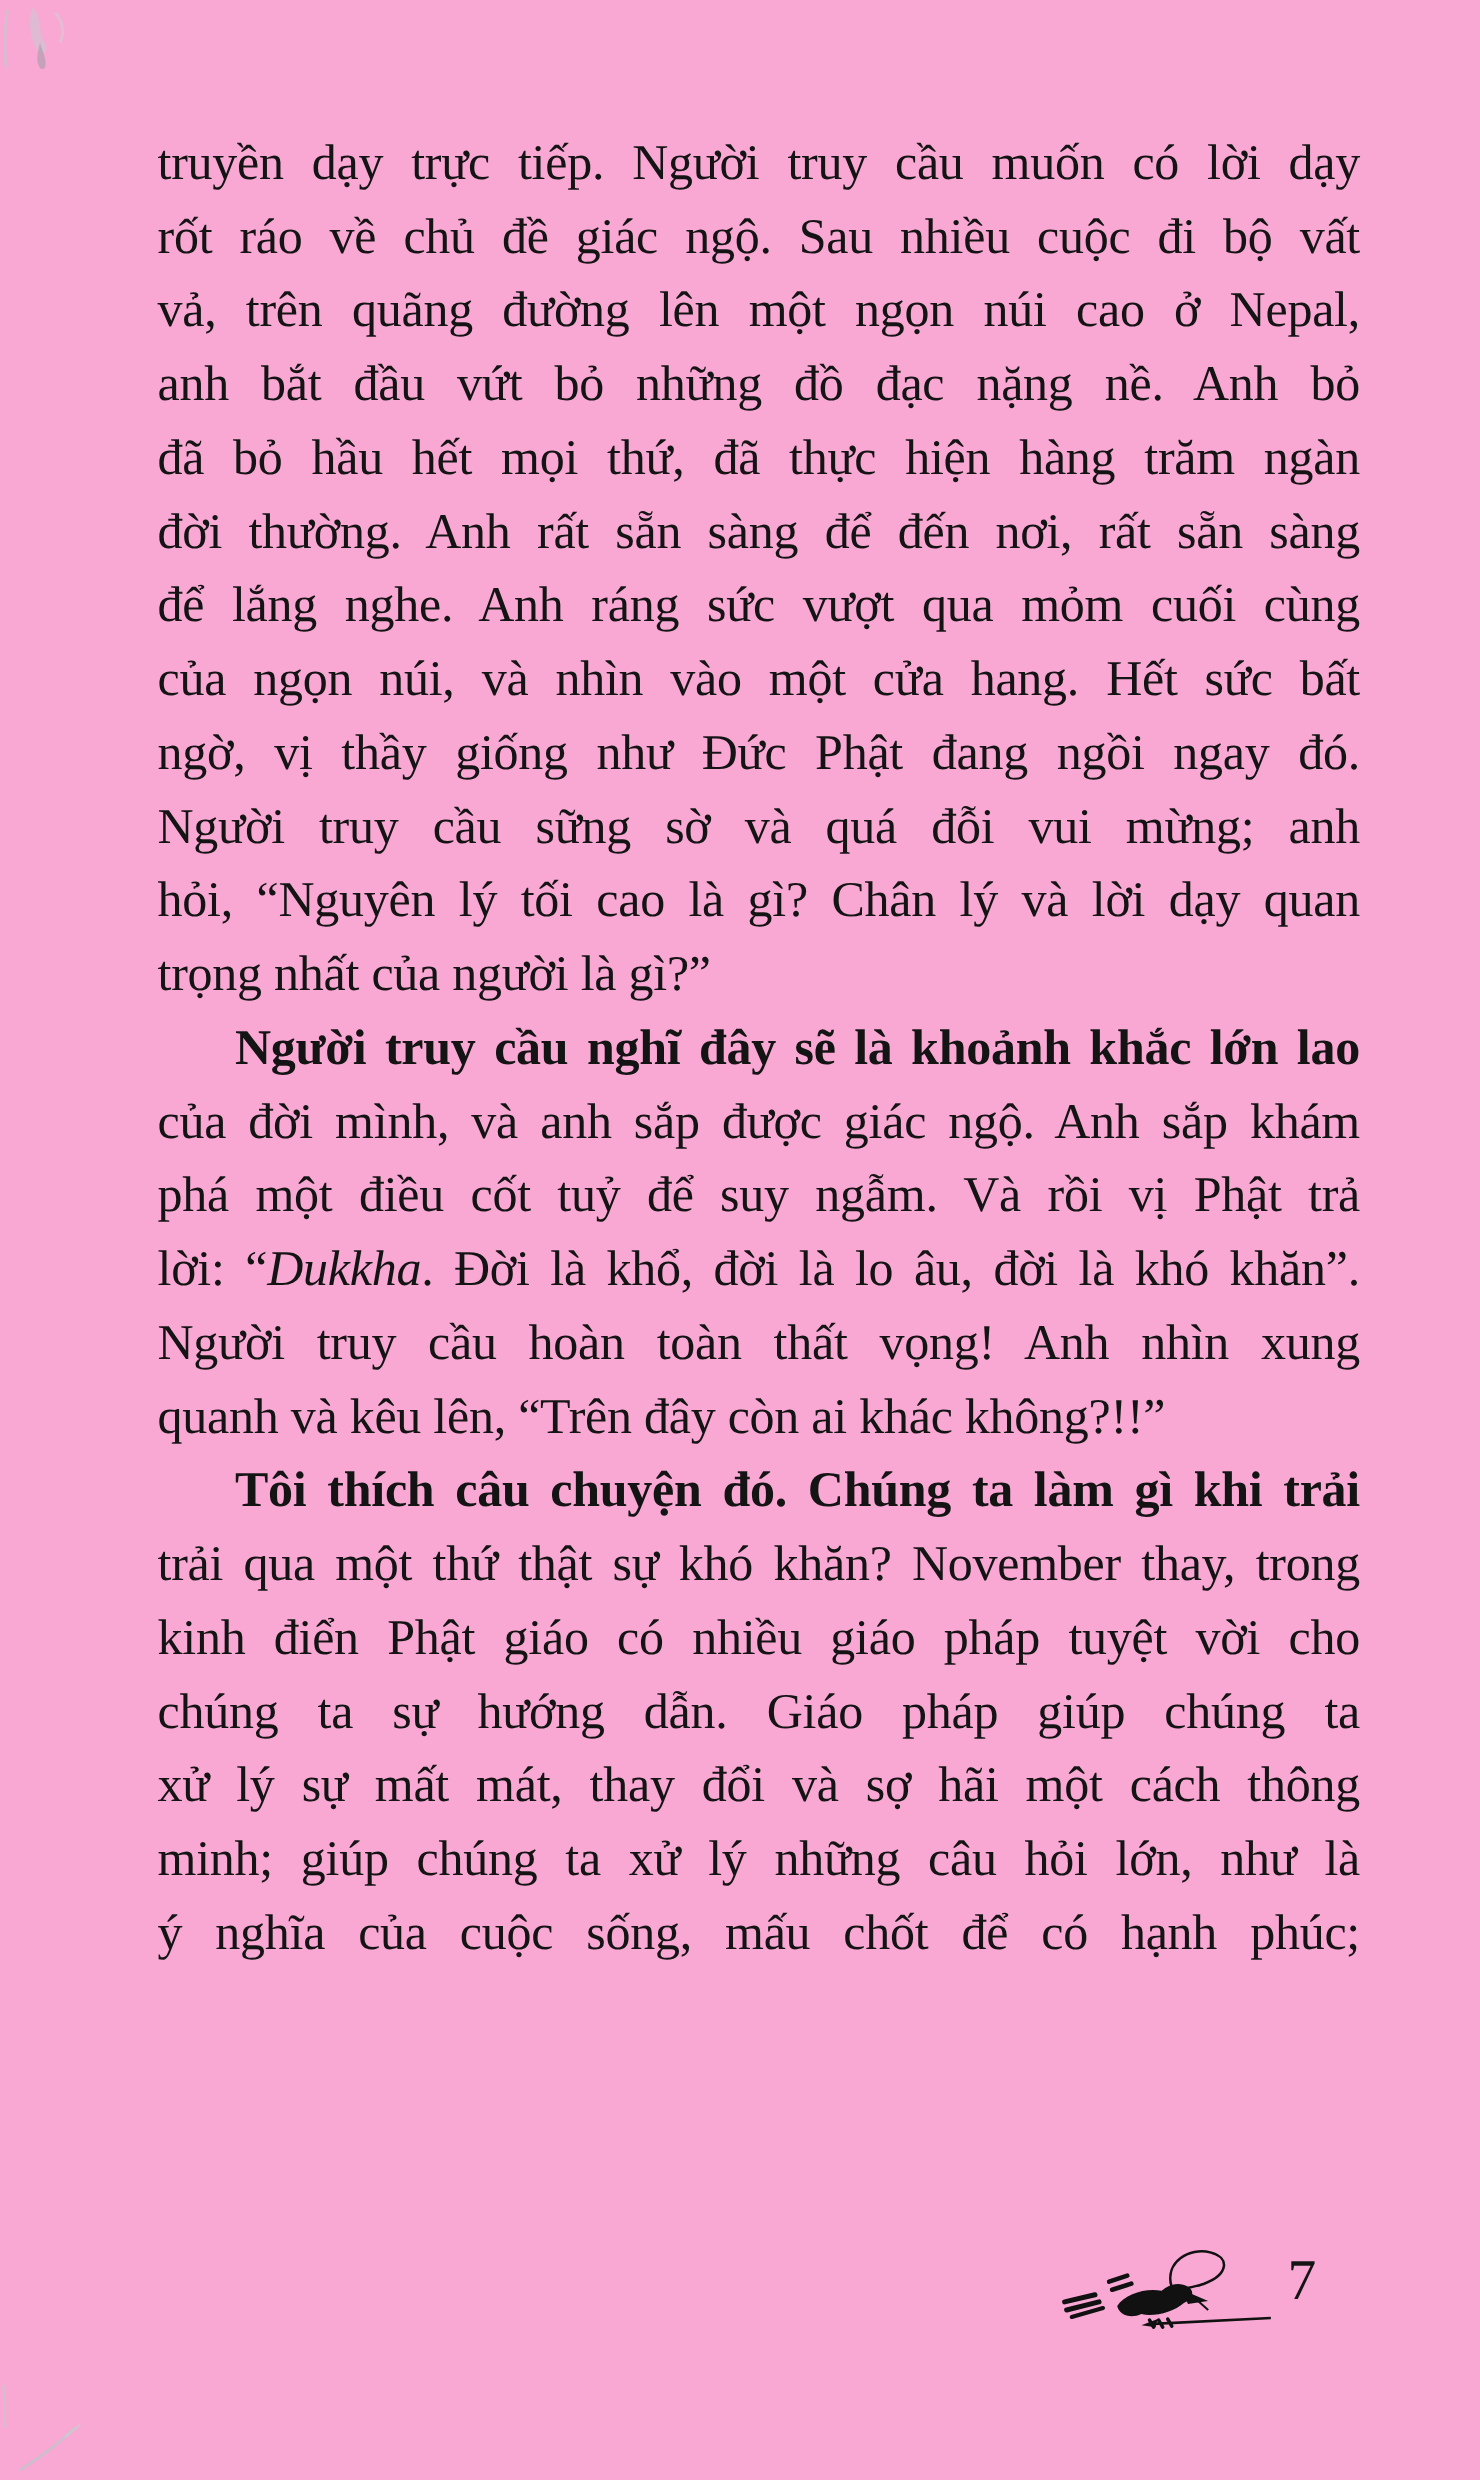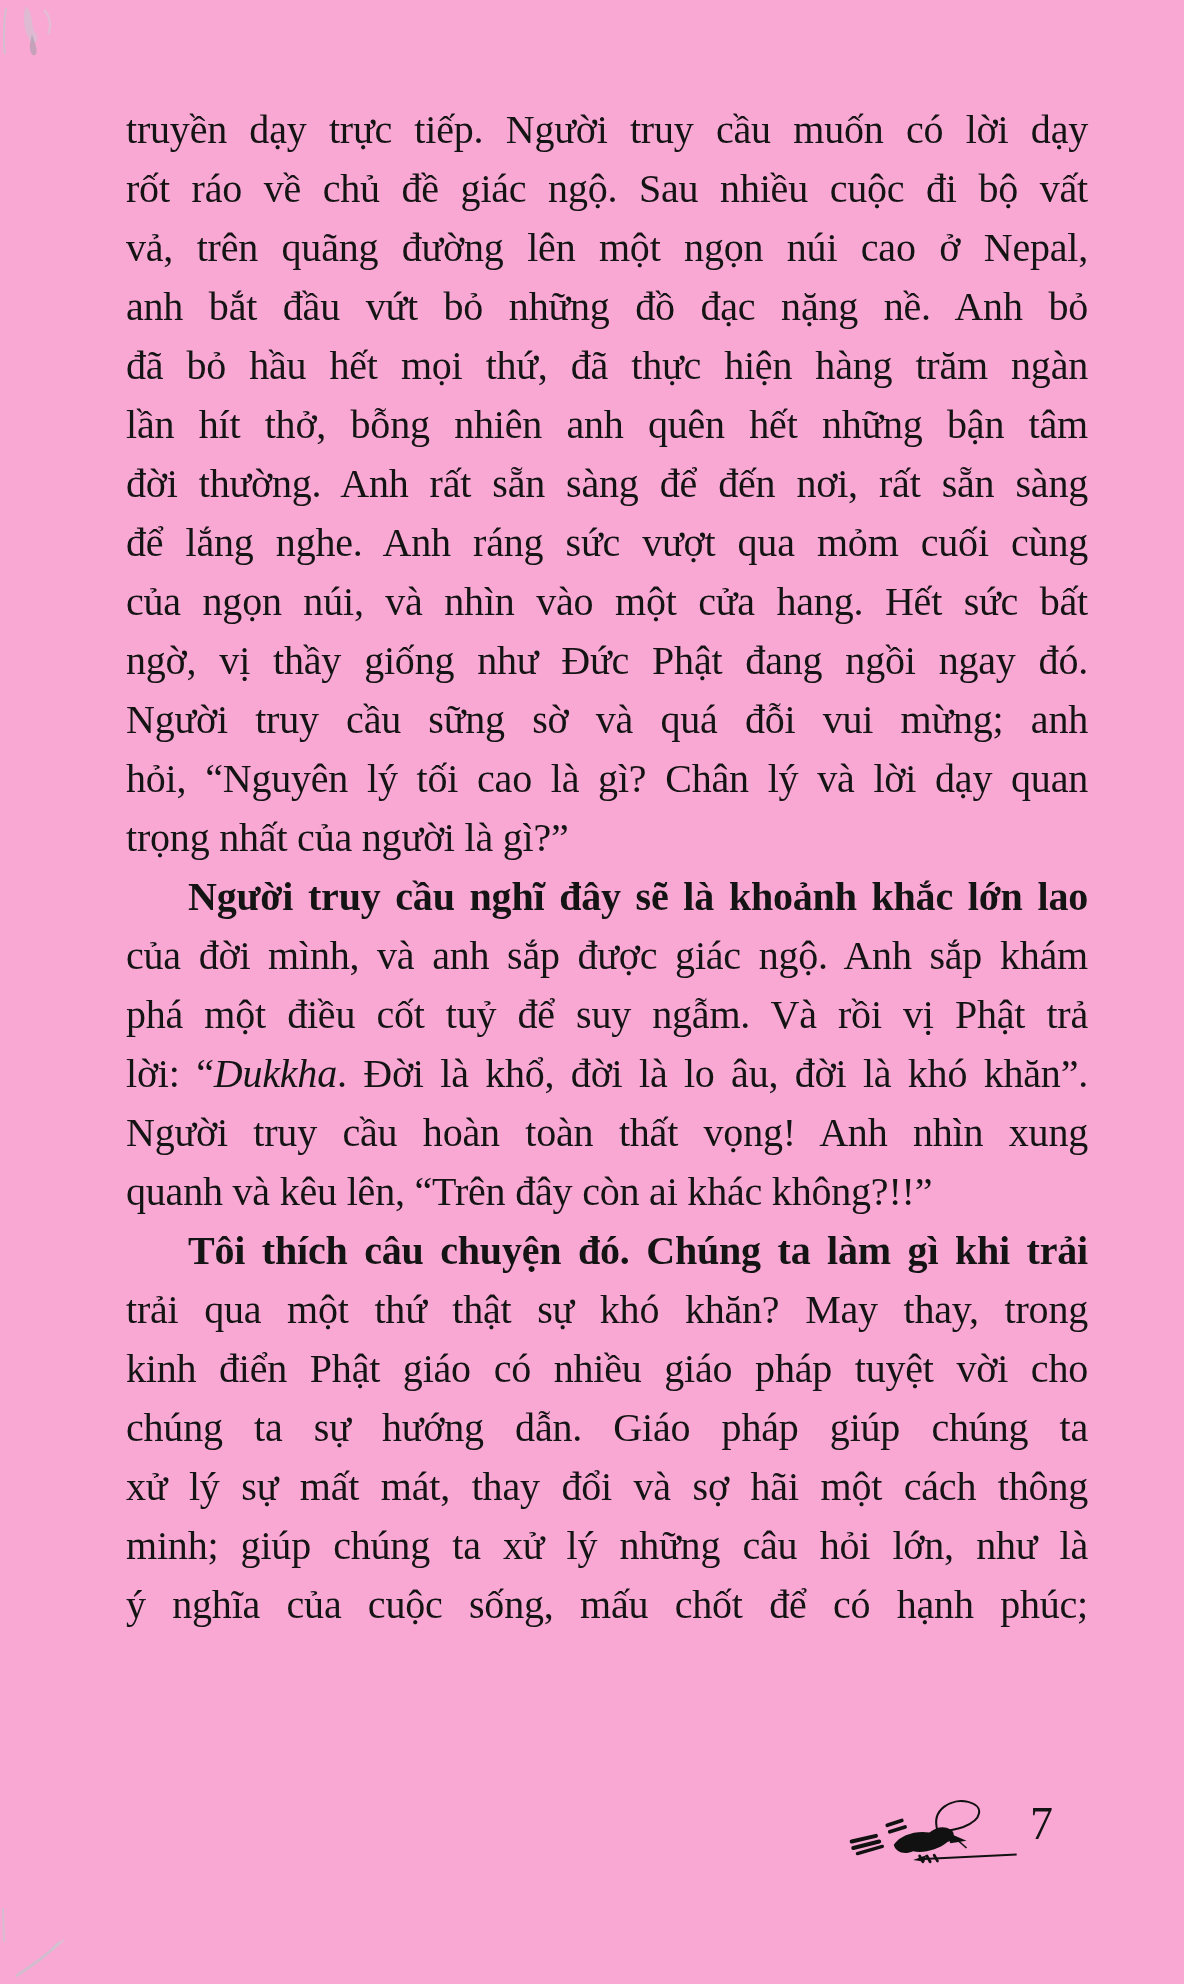--- a/index.html
+++ b/index.html
@@ -65,36 +65,35 @@
     <path d="M44,10 C50,16 52,26 48,34" stroke="#cfcfd6" stroke-width="2.5" fill="none" opacity="0.5"></path>
     <path d="M32,34 C34,42 38,48 36,54 C33,58 29,52 30,44 Z" fill="#9a9aa4" opacity="0.55"></path>
   </svg>
 
   <div class="text-block" id="text-lines">
       <div class="line">truyền dạy trực tiếp. Người truy cầu muốn có lời dạy</div>
       <div class="line">rốt ráo về chủ đề giác ngộ. Sau nhiều cuộc đi bộ vất</div>
       <div class="line">vả, trên quãng đường lên một ngọn núi cao ở Nepal,</div>
       <div class="line">anh bắt đầu vứt bỏ những đồ đạc nặng nề. Anh bỏ</div>
       <div class="line">đã bỏ hầu hết mọi thứ, đã thực hiện hàng trăm ngàn</div>
-      <div class="line">lần hít thở, bỗng nhiên anh quên hết những bận tâm</div>
       <div class="line">đời thường. Anh rất sẵn sàng để đến nơi, rất sẵn sàng</div>
       <div class="line">để lắng nghe. Anh ráng sức vượt qua mỏm cuối cùng</div>
       <div class="line">của ngọn núi, và nhìn vào một cửa hang. Hết sức bất</div>
       <div class="line">ngờ, vị thầy giống như Đức Phật đang ngồi ngay đó.</div>
       <div class="line">Người truy cầu sững sờ và quá đỗi vui mừng; anh</div>
       <div class="line">hỏi, “Nguyên lý tối cao là gì? Chân lý và lời dạy quan</div>
       <div class="line para-end">trọng nhất của người là gì?”</div>
       <div class="line indent">Người truy cầu nghĩ đây sẽ là khoảnh khắc lớn lao</div>
       <div class="line">của đời mình, và anh sắp được giác ngộ. Anh sắp khám</div>
       <div class="line">phá một điều cốt tuỷ để suy ngẫm. Và rồi vị Phật trả</div>
       <div class="line">lời: “<i>Dukkha</i>. Đời là khổ, đời là lo âu, đời là khó khăn”.</div>
       <div class="line">Người truy cầu hoàn toàn thất vọng! Anh nhìn xung</div>
       <div class="line para-end">quanh và kêu lên, “Trên đây còn ai khác không?!!”</div>
       <div class="line indent">Tôi thích câu chuyện đó. Chúng ta làm gì khi trải</div>
-      <div class="line">trải qua một thứ thật sự khó khăn? May thay, trong</div>
+      <div class="line">trải qua một thứ thật sự khó khăn? November thay, trong</div>
       <div class="line">kinh điển Phật giáo có nhiều giáo pháp tuyệt vời cho</div>
       <div class="line">chúng ta sự hướng dẫn. Giáo pháp giúp chúng ta</div>
       <div class="line">xử lý sự mất mát, thay đổi và sợ hãi một cách thông</div>
       <div class="line">minh; giúp chúng ta xử lý những câu hỏi lớn, như là</div>
       <div class="line">ý nghĩa của cuộc sống, mấu chốt để có hạnh phúc;</div>
     </div>
 
   <div class="footer">
     <svg class="ornament" viewBox="0 0 230 90">
 

